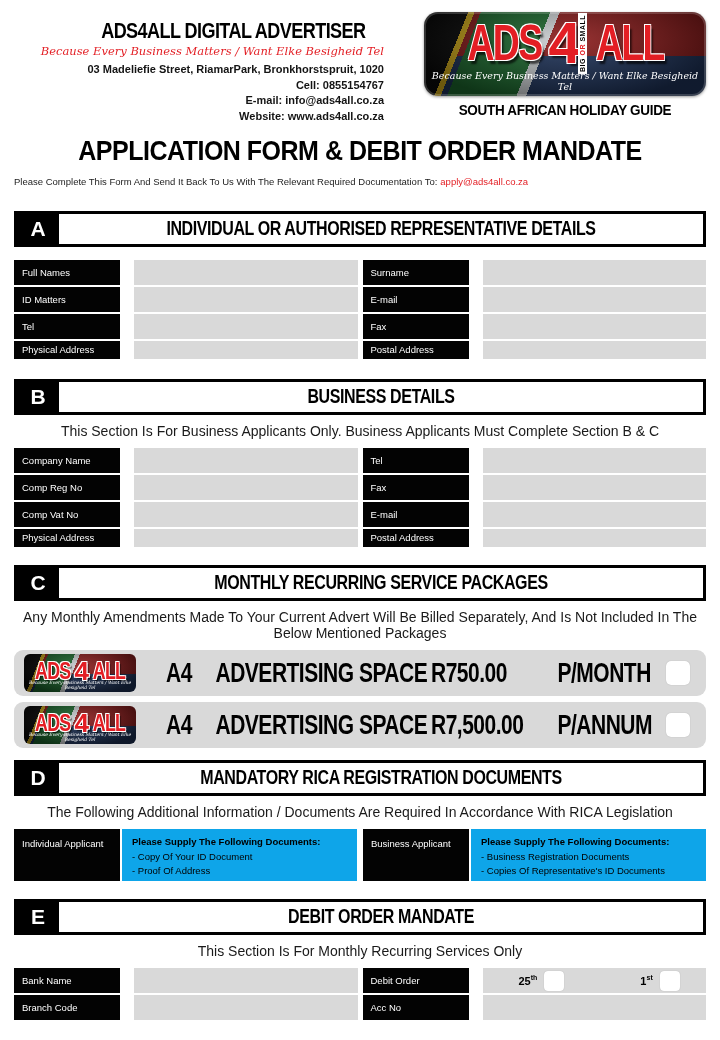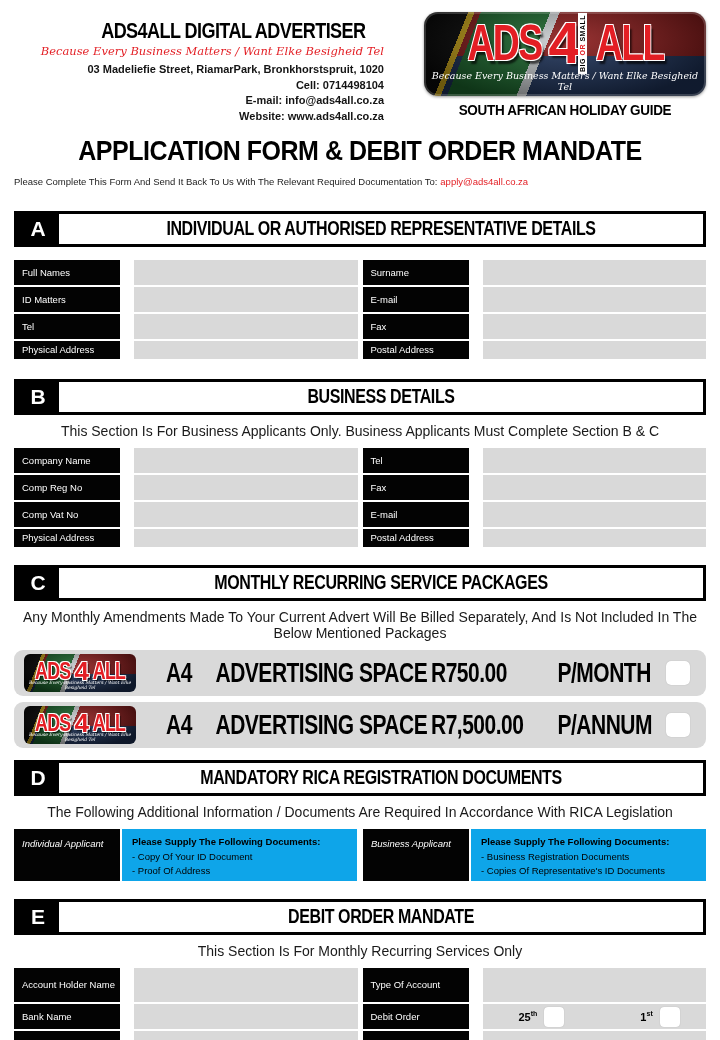--- a/index.html
+++ b/index.html
@@ -90,21 +90,21 @@
   .pkg-item { margin-left:10px; width:218px; }
   .pkg-price { width:128px; }
   .pkg-term { width:110px; }
   .chk { width:24px; height:24px; background:#fff; border-radius:5px; display:inline-block;
       box-shadow:0 0 1px rgba(0,0,0,0.25); }
   .pkg .chk { margin-left:auto; margin-right:6px; }
 
   
   .dcells { display:flex; height:52px; }
   .dlabel { width:106px; min-width:106px; background:#030303; color:#fff; font-size:9.5px;
-      padding:7px 8px; line-height:1.6;font-style:italic; }
+      padding:7px 8px; line-height:1.6; }
   .ddocs { flex:1; background:#0ea5e9; padding:6px 10px; font-size:9.5px; line-height:1.55;
       margin-left:2px; }
   .ddocs .dhead { font-weight:800; }
   .dgroup2 { margin-left:6px; }
 
   
   .debit { display:flex; align-items:center; font-size:11px; font-weight:800; }
   .debit sup { font-size:7px; }
   .debit .day { margin-left:36px; }
   .debit .day.second { margin-left:76px; }
@@ -121,21 +121,21 @@
 </head>
 <body>
 
 <div class="page">
 
   <div class="header">
     <div class="h-left">
       <div class="company">ADS4ALL DIGITAL ADVERTISER</div>
       <div class="script-line">Because Every Business Matters / Want Elke Besigheid Tel</div>
       <div class="contact">03 Madeliefie Street, RiamarPark, Bronkhorstspruit, 1020</div>
-      <div class="contact">Cell: 0714498104</div>
+      <div class="contact">Cell: 0855154767</div>
       <div class="contact">E-mail: info@ads4all.co.za</div>
       <div class="contact">Website: www.ads4all.co.za</div>
     </div>
     <div class="h-right">
       <div class="logo">
         <div class="logo-row">
           <span class="logo-ads">ADS</span>
           <span class="logo-four">4</span>
           <span class="logo-vert"><span>BIG</span> <span class="or">OR</span> <span>SMALL</span></span>
           <span class="logo-all">ALL</span>
@@ -343,34 +343,20 @@
   </div>
 
   <div class="sec-header mt-e">
     <div class="sec-letter">E</div>
     <div class="sec-title-box">
         <span class="cond">DEBIT ORDER MANDATE</span>
       </div>
   </div>
   <div class="note">This Section Is For Monthly Recurring Services Only</div>
   <div class="ftable mt-note-table">
-    <div class="frow tall2">
-      <div class="fgroup">
-          <div class="flabel">
-            <span>Account Holder Name</span>
-          </div>
-          <div class="finput"></div>
-        </div>
-      <div class="fgroup right">
-          <div class="flabel">
-            <span>Type Of Account</span>
-          </div>
-          <div class="finput"></div>
-        </div>
-    </div>
     <div class="frow">
       <div class="fgroup">
           <div class="flabel">
             <span>Bank Name</span>
           </div>
           <div class="finput"></div>
         </div>
       <div class="fgroup right">
           <div class="flabel">
             <span>Debit Order</span>

